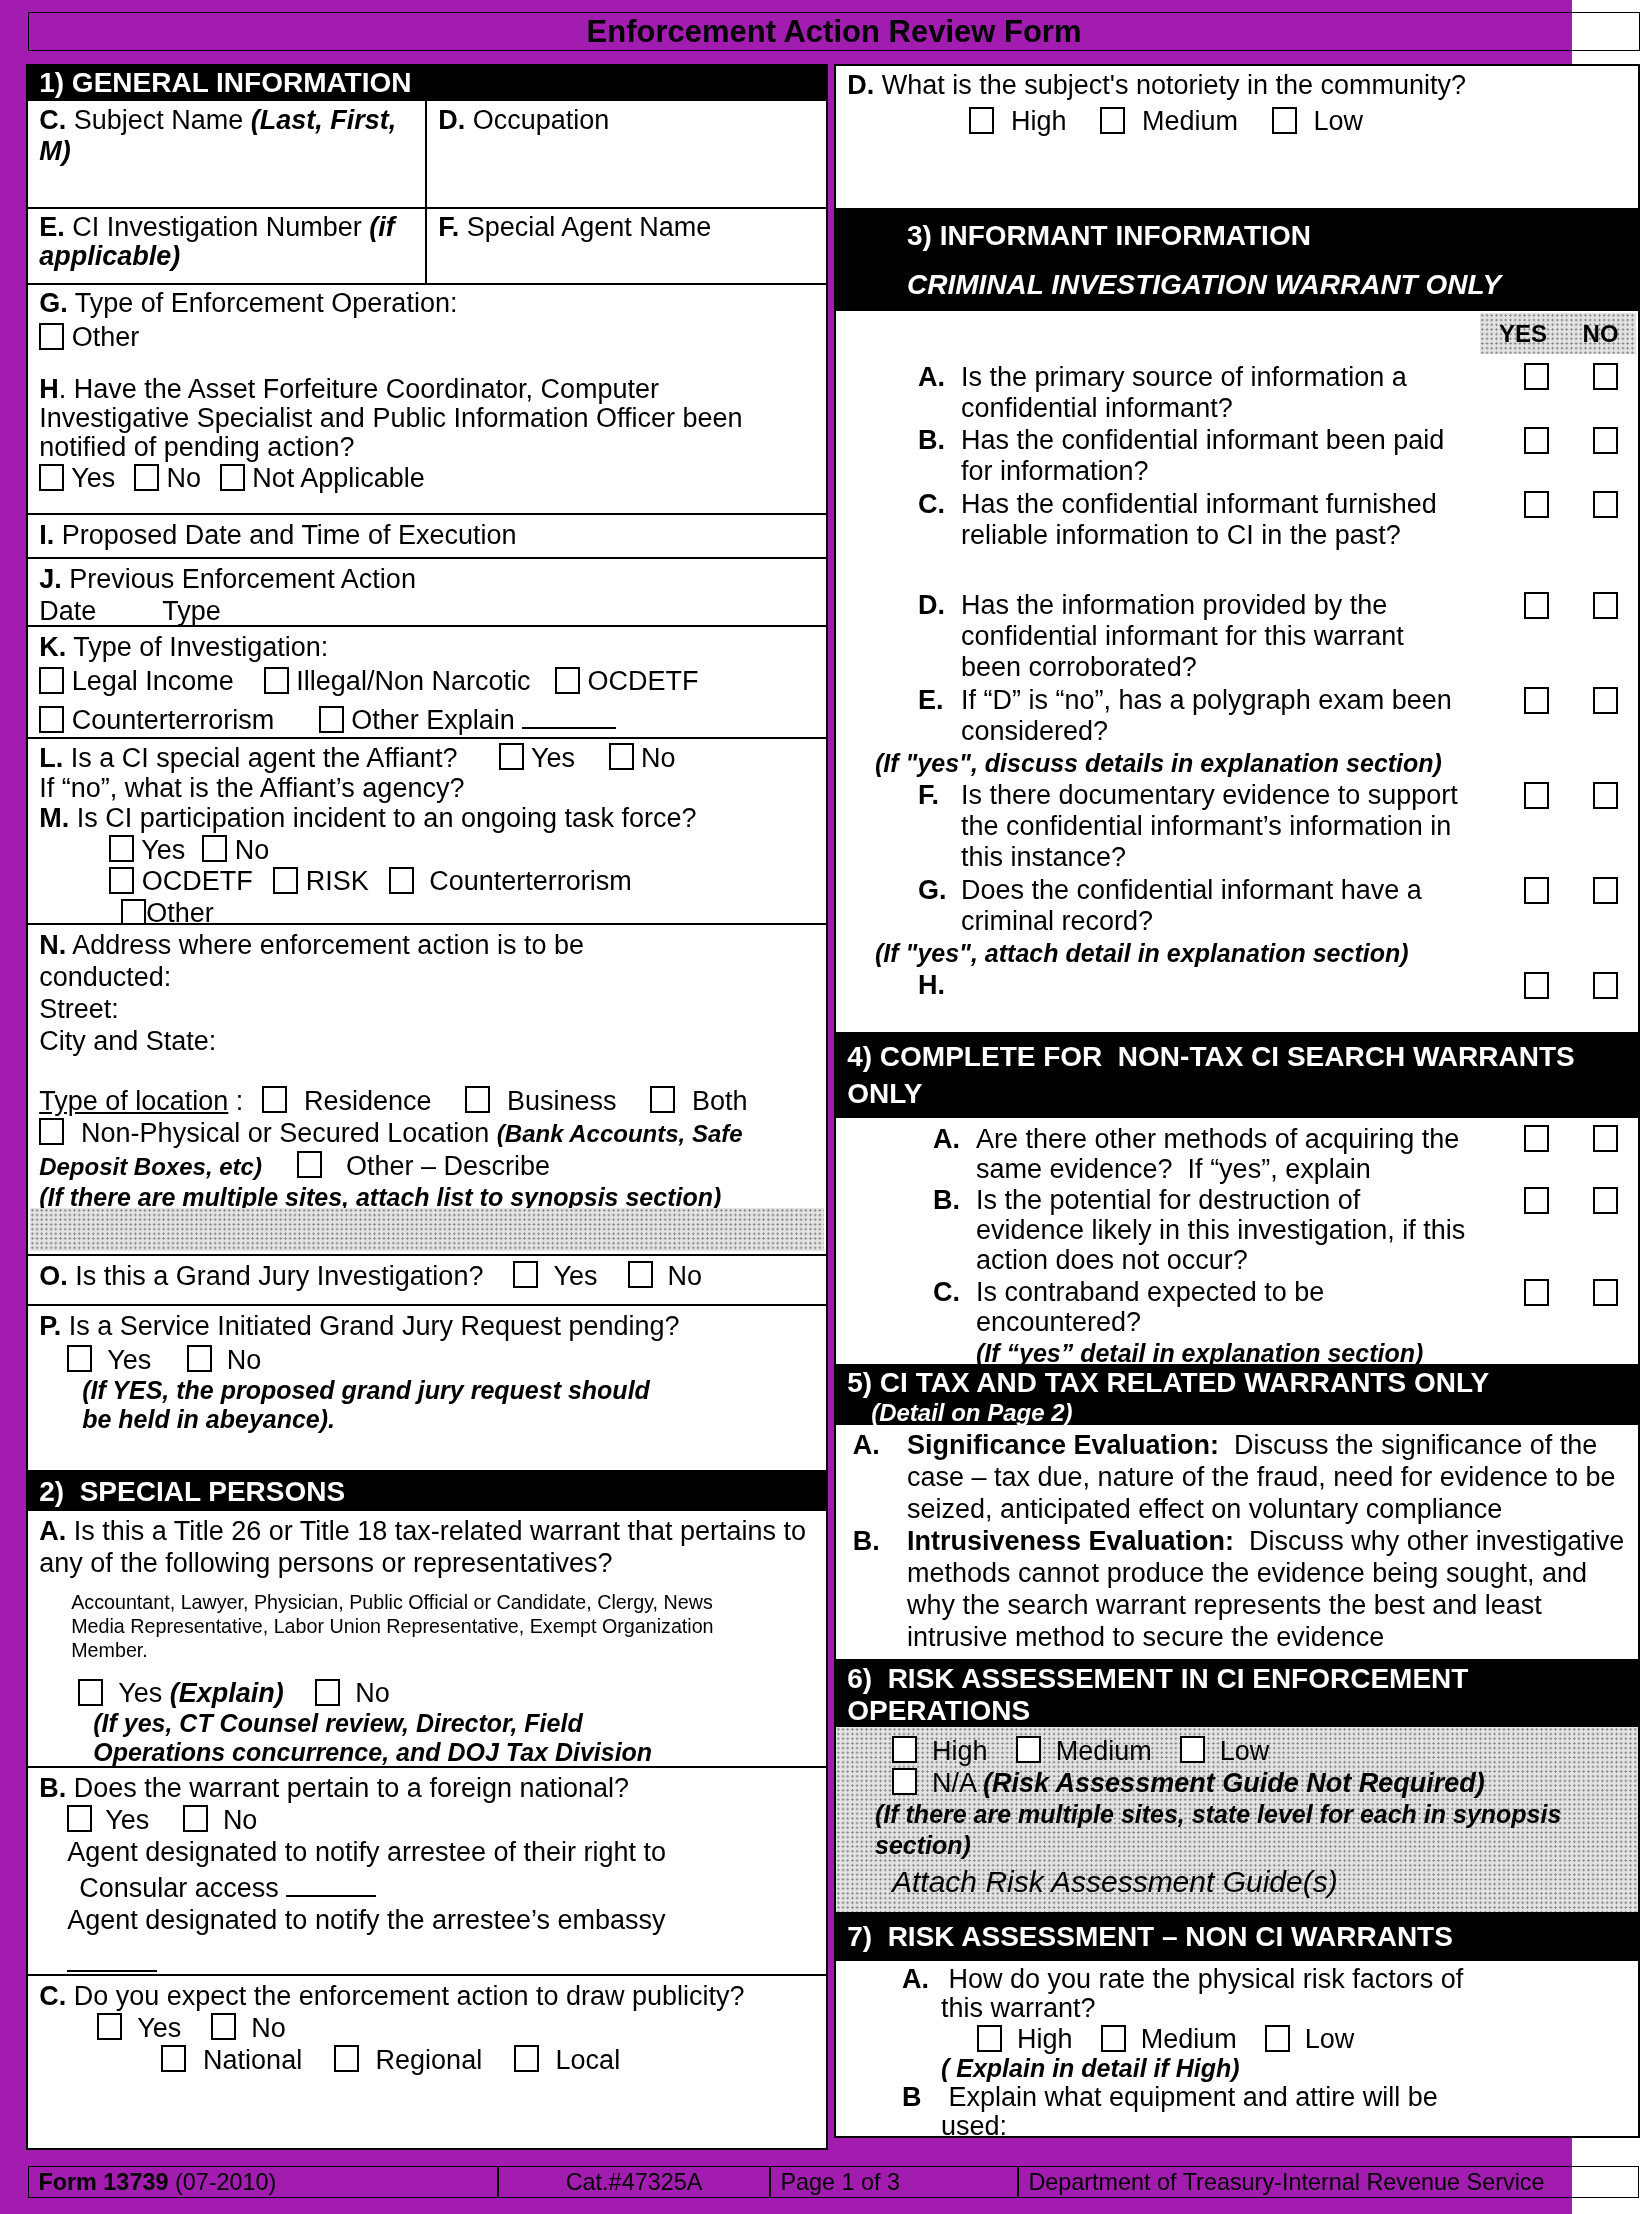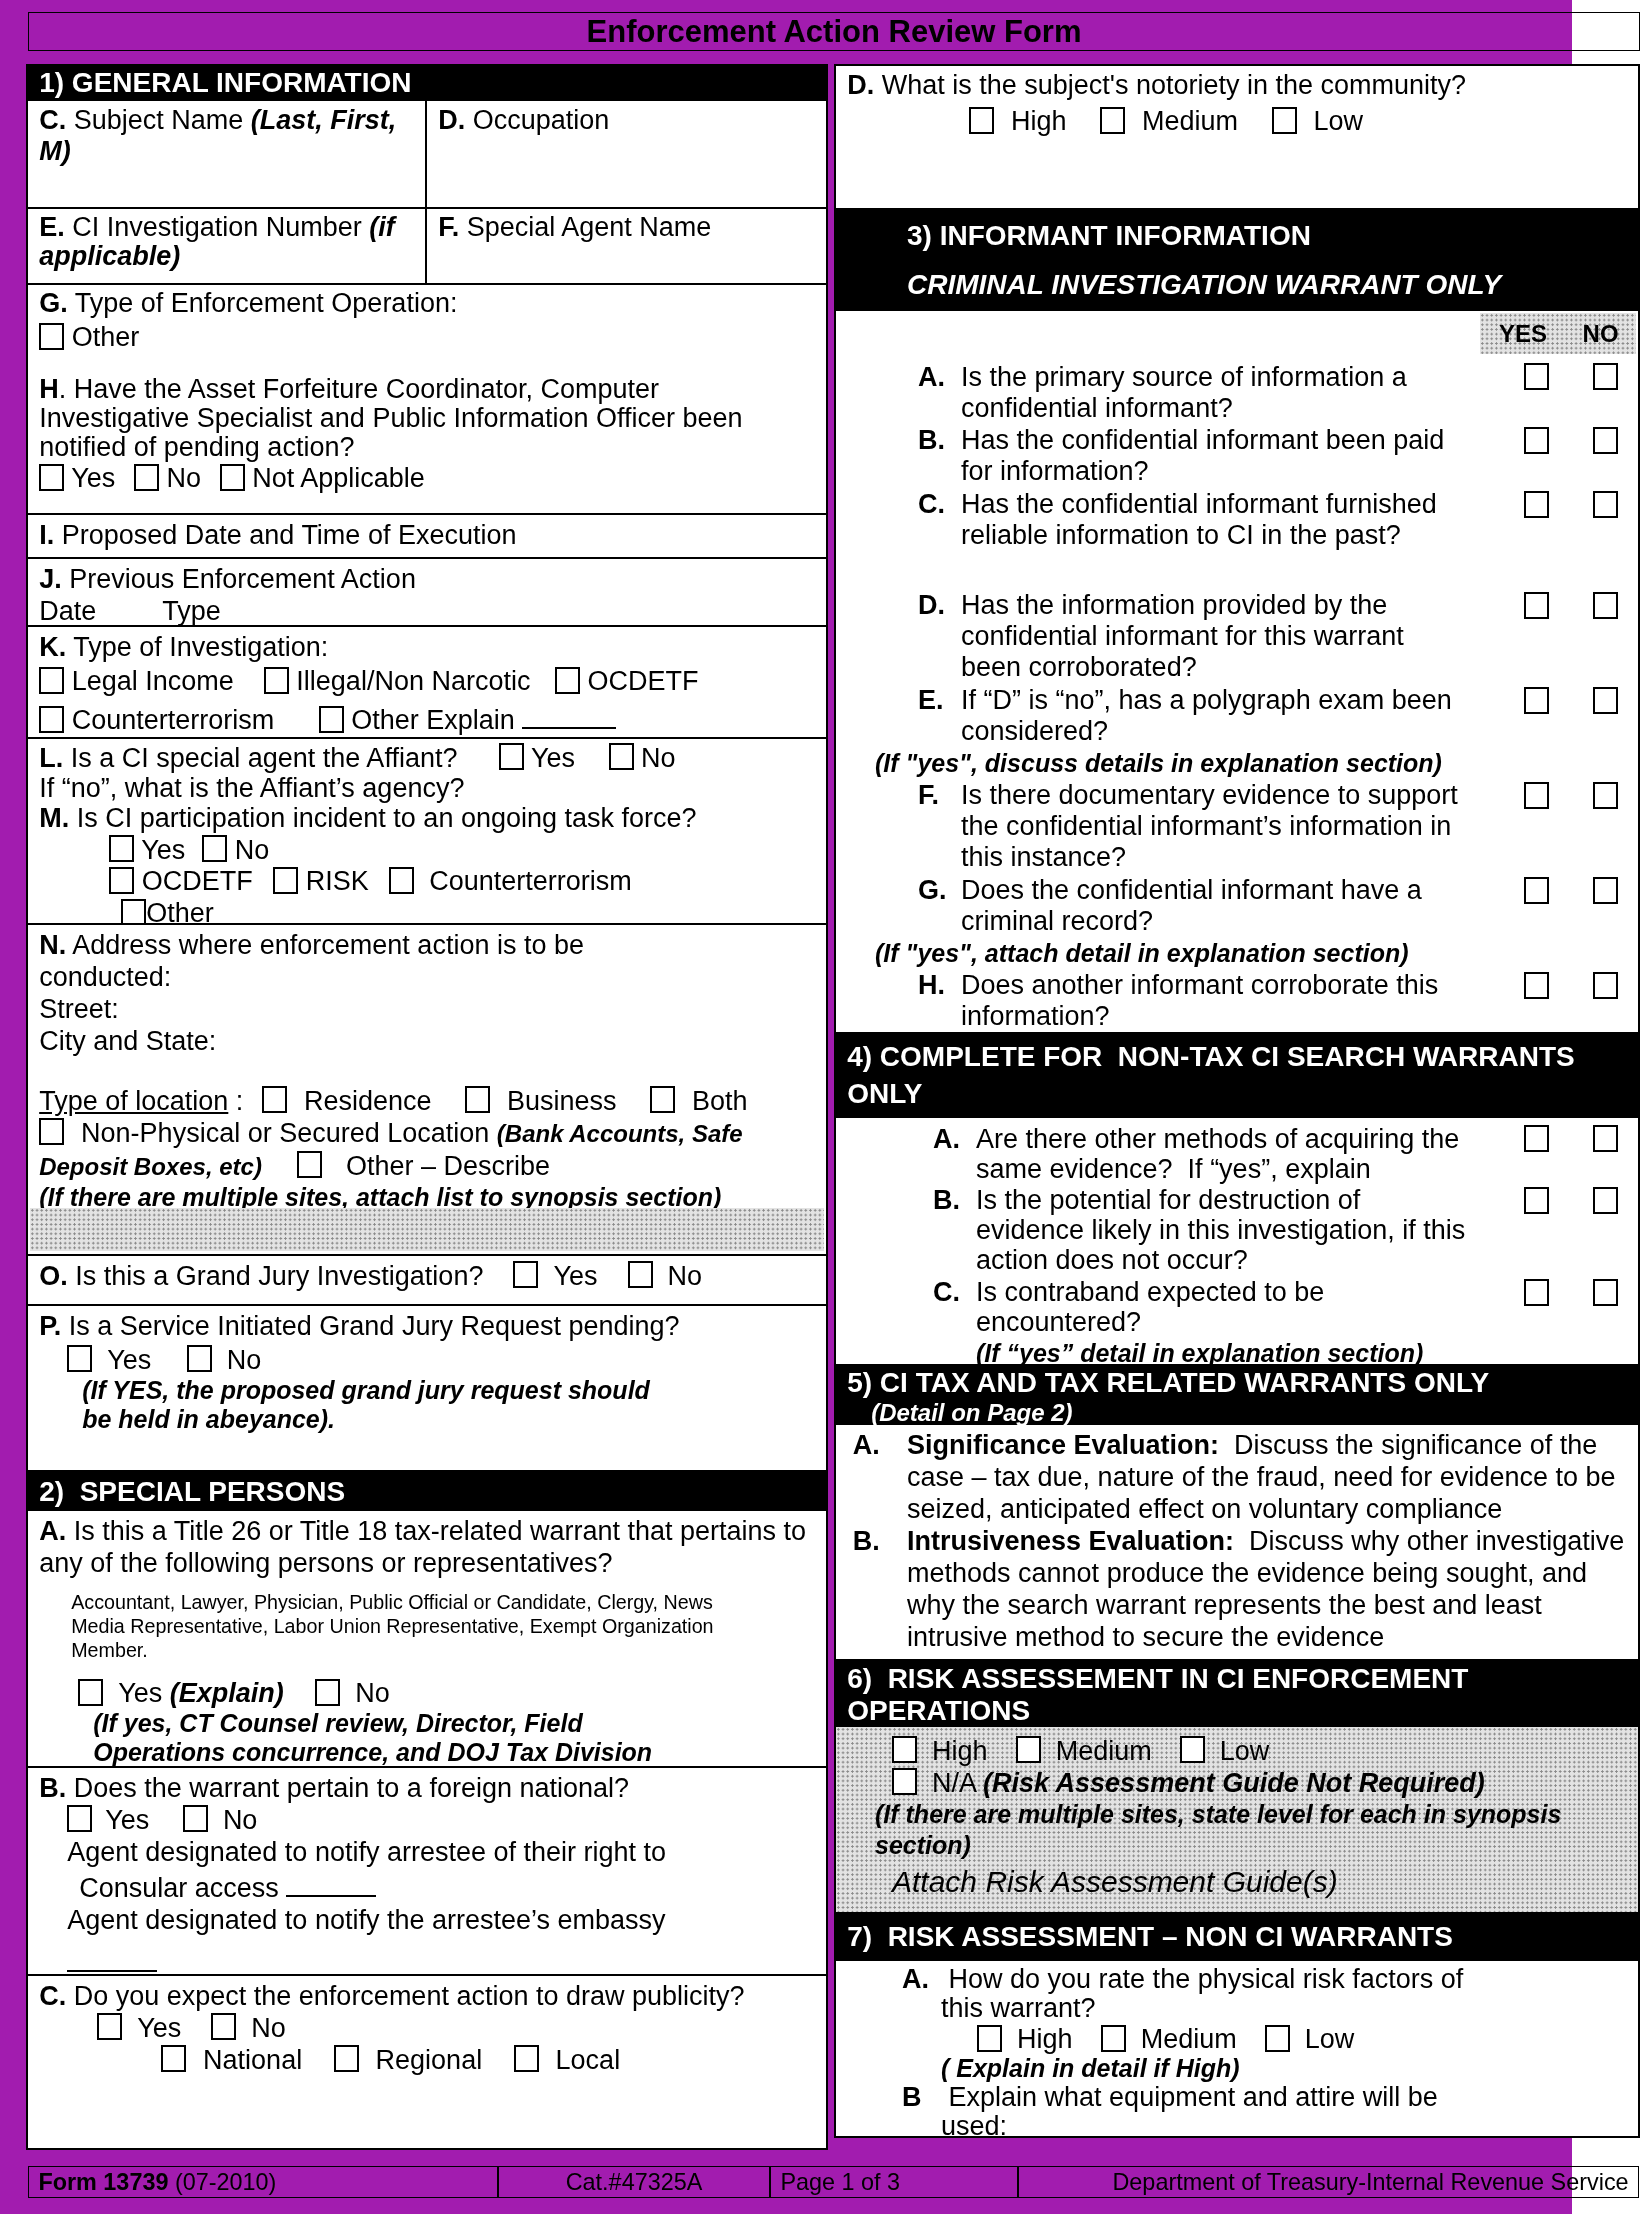--- a/index.html
+++ b/index.html
@@ -309,21 +309,21 @@
       <div class="qrow">
         <span class="ql" data-bind="right.q3.6.k">F.</span><span data-bind="right.q3.6.t">Is there documentary evidence to support the confidential informant’s information in this instance?</span>
         <span class="cb cbyes"></span><span class="cb cbno"></span>
       </div>
       <div class="qrow">
         <span class="ql" data-bind="right.q3.7.k">G.</span><span data-bind="right.q3.7.t">Does the confidential informant have a criminal record?</span>
         <span class="cb cbyes"></span><span class="cb cbno"></span>
       </div>
       <div class="hint qhint"><span data-bind="right.q3.8.hint">(If "yes", attach detail in explanation section)</span></div>
       <div class="qrow">
-        <span class="ql" data-bind="right.q3.9.k">H.</span><span data-bind="right.q3.9.t">Does another informant corroborate this information?</span>
+        <span class="ql" data-bind="right.q3.9.k">H.</span>
         <span class="cb cbyes"></span><span class="cb cbno"></span>
       </div>
 
     </div>
 
     <div class="bar" style="height:84px;line-height:37px;display:block;padding-top:3.7px;">
       <span data-bind="right.sec4">4) COMPLETE FOR  NON-TAX CI SEARCH WARRANTS ONLY</span>
     </div>
 
     <div class="qwrap3" style="height:248px;box-sizing:border-box;overflow:hidden;padding-left:97px;line-height:30px;border-top:2.8px solid #000;">
@@ -408,19 +408,19 @@
     <div class="fcell" style="width:468px;">
       <span class="k" data-bind="footer.form_b">Form 13739</span>
         <span data-bind="footer.form_r"> (07-2010)</span>
     </div>
     <div class="fcell" style="width:272px;justify-content:center;">
       <span data-bind="footer.cat">Cat.#47325A</span>
     </div>
     <div class="fcell" style="width:248px;">
       <span data-bind="footer.page">Page 1 of 3</span>
     </div>
-    <div class="fcell" style="flex:1;justify-content:flex-end;">
+    <div class="fcell" style="flex:1;justify-content:flex-start;">
       <span data-bind="footer.dept">Department of Treasury-Internal Revenue Service</span>
     </div>
   </div>
 
 </div>
 
 
 </body></html>

